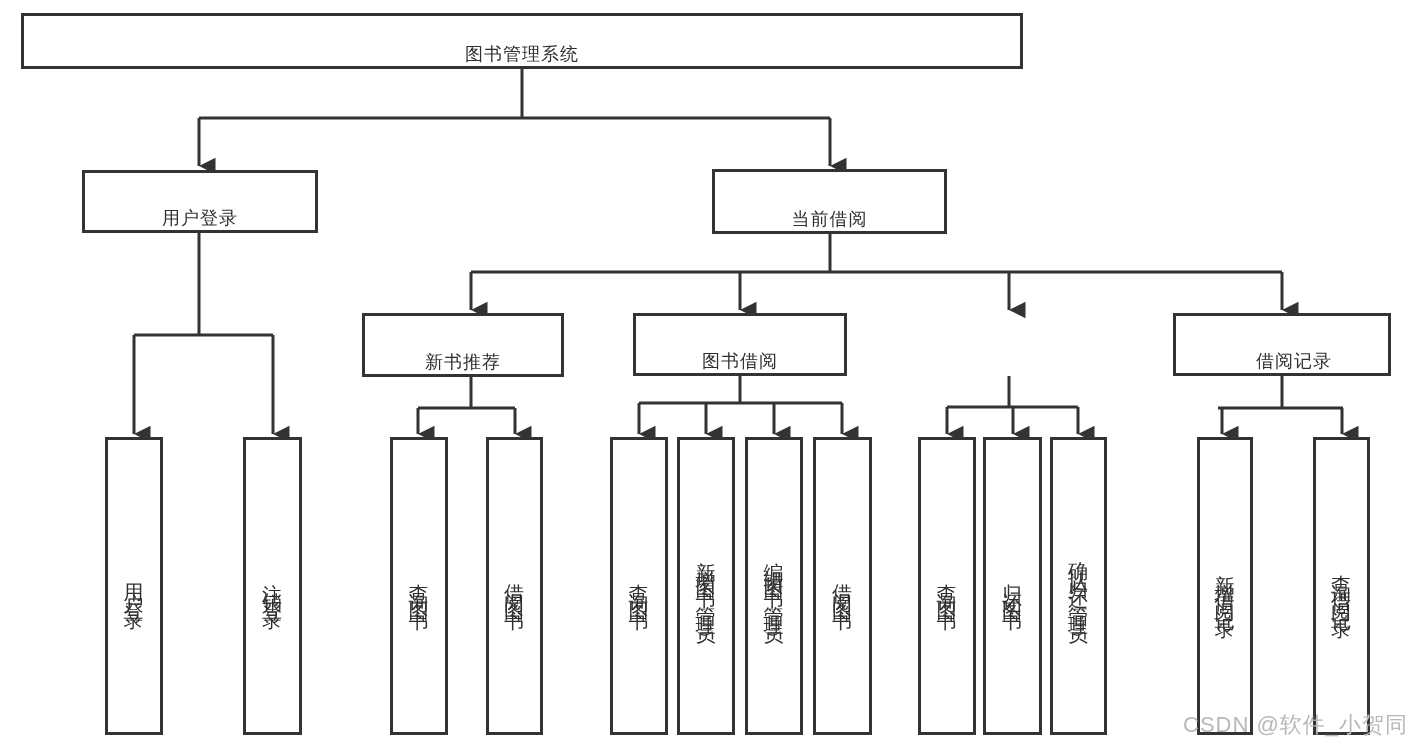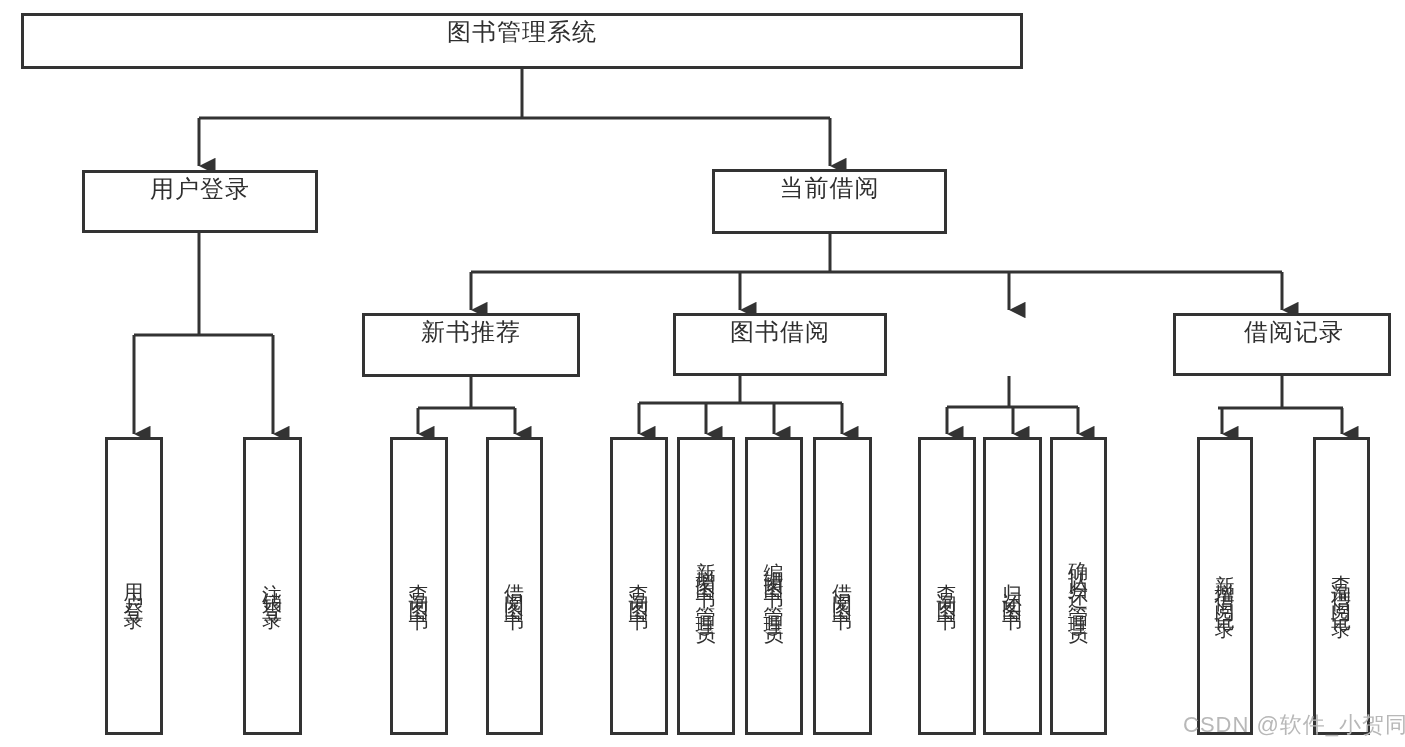--- a/index.html
+++ b/index.html
@@ -17,23 +17,23 @@
     overflow:hidden;
     font-family:"Liberation Sans","DejaVu Sans",sans-serif;
     color:var(--text);
   }
   .edges{position:absolute;left:0;top:0;z-index:1;}
   .node{
     position:absolute;
     box-sizing:border-box;
     border:3px solid var(--line);
     background:var(--box-bg);
-    display:flex;align-items:flex-start;justify-content:center;
+    display:flex;align-items:flex-end;justify-content:center;
     z-index:2;
-    font-size:24px;
+    font-size:18px;
     letter-spacing:1px;
     white-space:nowrap;
   }
   .vnode{
     position:absolute;
     box-sizing:border-box;
     border:3px solid var(--line);
     background:var(--box-bg);
     display:flex;align-items:center;justify-content:center;
     z-index:2;
@@ -110,24 +110,24 @@
     <span>图书管理系统</span>
   </div>
 
   <div class="node" style="left:82px;top:170px;width:236px;height:63px;">
     <span>用户登录</span>
   </div>
   <div class="node" style="left:712px;top:169px;width:235px;height:65px;">
     <span>当前借阅</span>
   </div>
 
-  <div class="node" style="left:362px;top:313px;width:218px;height:64px;">
+  <div class="node" style="left:362px;top:313px;width:202px;height:64px;">
     <span>新书推荐</span>
   </div>
-  <div class="node" style="left:633px;top:313px;width:214px;height:63px;margin-left:40px;">
+  <div class="node" style="left:633px;top:313px;width:214px;height:63px;">
     <span>图书借阅</span>
   </div>
   <div class="node" style="left:1173px;top:313px;width:218px;height:63px;padding-left:24px;">
     <span>借阅记录</span>
   </div>
 
   <div class="vnode" style="left:105px;top:437px;width:58px;height:298px;">
     <span class="vtext">用户登录</span>
   </div>
   <div class="vnode" style="left:243px;top:437px;width:59px;height:298px;">

